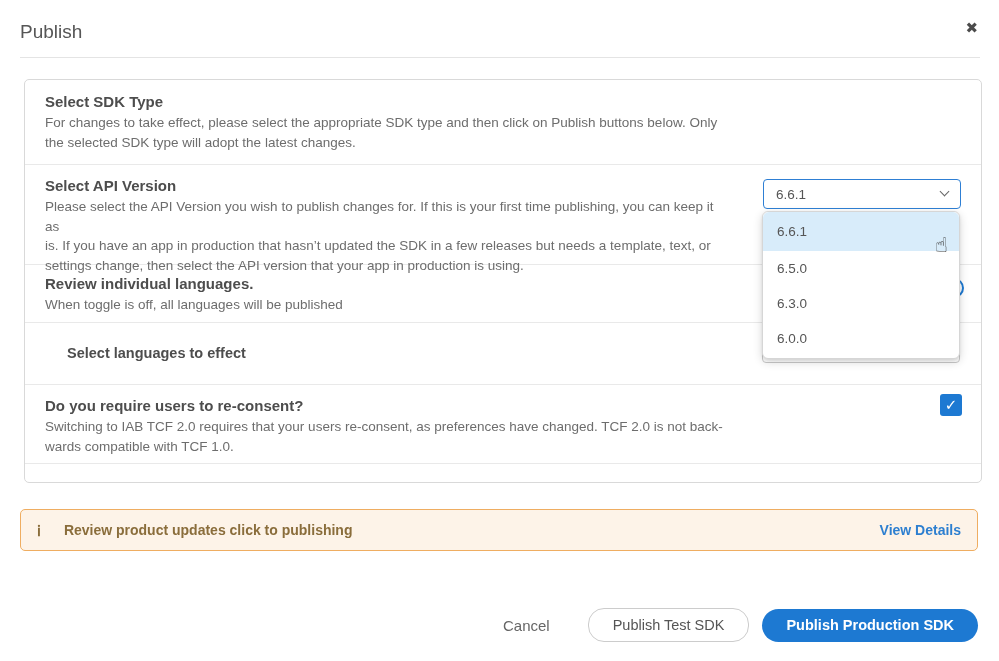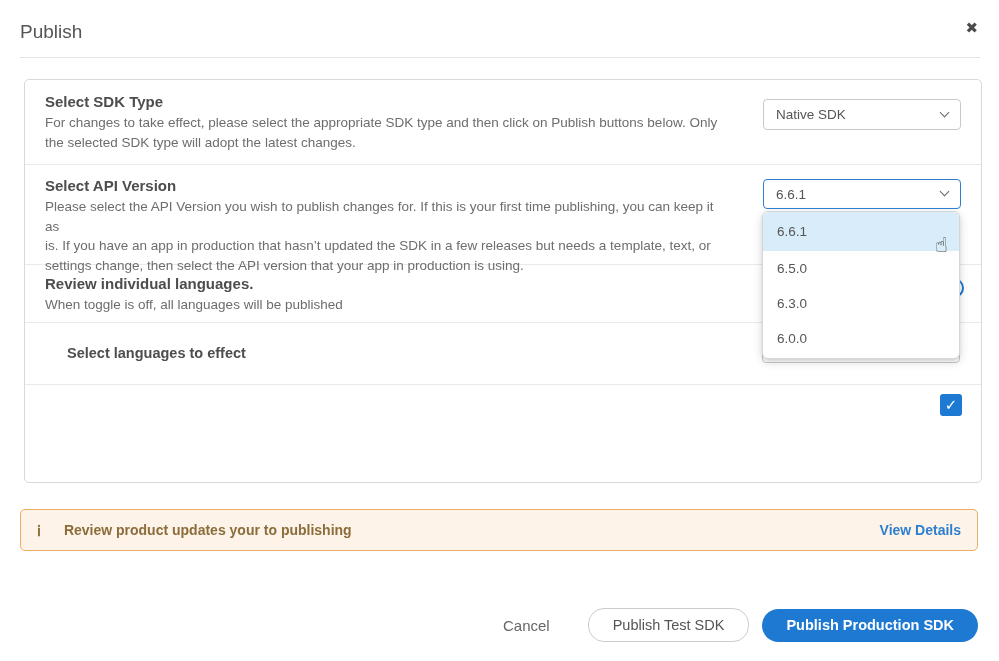--- a/index.html
+++ b/index.html
@@ -83,26 +83,20 @@
   <div class="title-divider"></div>
 
   <div class="box">
 
     <div class="section s1">
       <div class="sec-left">
         <h3 class="sec-h">Select SDK Type</h3>
         <p class="sec-p">For changes to take effect, please select the appropriate SDK type and then click on Publish buttons below. Only
 the selected SDK type will adopt the latest changes.</p>
       </div>
-      <div class="sec-right">
-        <div class="select select-sdk">
-          <span>Native SDK</span>
-          <span class="chev"></span>
-        </div>
-      </div>
     </div>
 
     <div class="section s2">
       <div class="sec-left">
         <h3 class="sec-h">Select API Version</h3>
         <p class="sec-p">Please select the API Version you wish to publish changes for. If this is your first time publishing, you can keep it as
 is. If you have an app in production that hasn’t updated the SDK in a few releases but needs a template, text, or
 settings change, then select the API version that your app in production is using.</p>
       </div>
       <div class="sec-right">
@@ -121,20 +115,28 @@
       <div class="sec-right"></div>
     </div>
 
     <div class="section s4">
       <div class="sec-left">
         <h4 class="sub-h">Select languages to effect</h4>
       </div>
       <div class="sec-right"></div>
     </div>
 
+    <div class="section s5">
+      <div class="sec-left">
+        <h3 class="sec-h">Do you require users to re-consent?</h3>
+        <p class="sec-p">Switching to IAB TCF 2.0 requires that your users re-consent, as preferences have changed. TCF 2.0 is not back-
+wards compatible with TCF 1.0.</p>
+      </div>
+      <div class="sec-right"></div>
+    </div>
 
     <div class="section s6"></div>
   </div>
 
   <div class="toggle">
     <span class="toggle-knob"></span>
   </div>
 
   <div class="lang-select"></div>
 
@@ -144,21 +146,21 @@
     <div class="option">6.3.0</div>
     <div class="option">6.0.0</div>
   </div>
 
   <div class="hand-cursor">☝</div>
 
   <div class="checkbox">✓</div>
 
   <div class="banner">
     <span class="banner-icon">ℹ</span>
-    <span class="banner-text">Review product updates your to publishing</span>
+    <span class="banner-text">Review product updates click to publishing</span>
     <span class="banner-link">View Details</span>
   </div>
 
   <div class="footer">
     <span class="cancel-btn">Cancel</span>
     <button class="btn-test">Publish Test SDK</button>
     <button class="btn-prod">Publish Production SDK</button>
   </div>
 
 </div>

